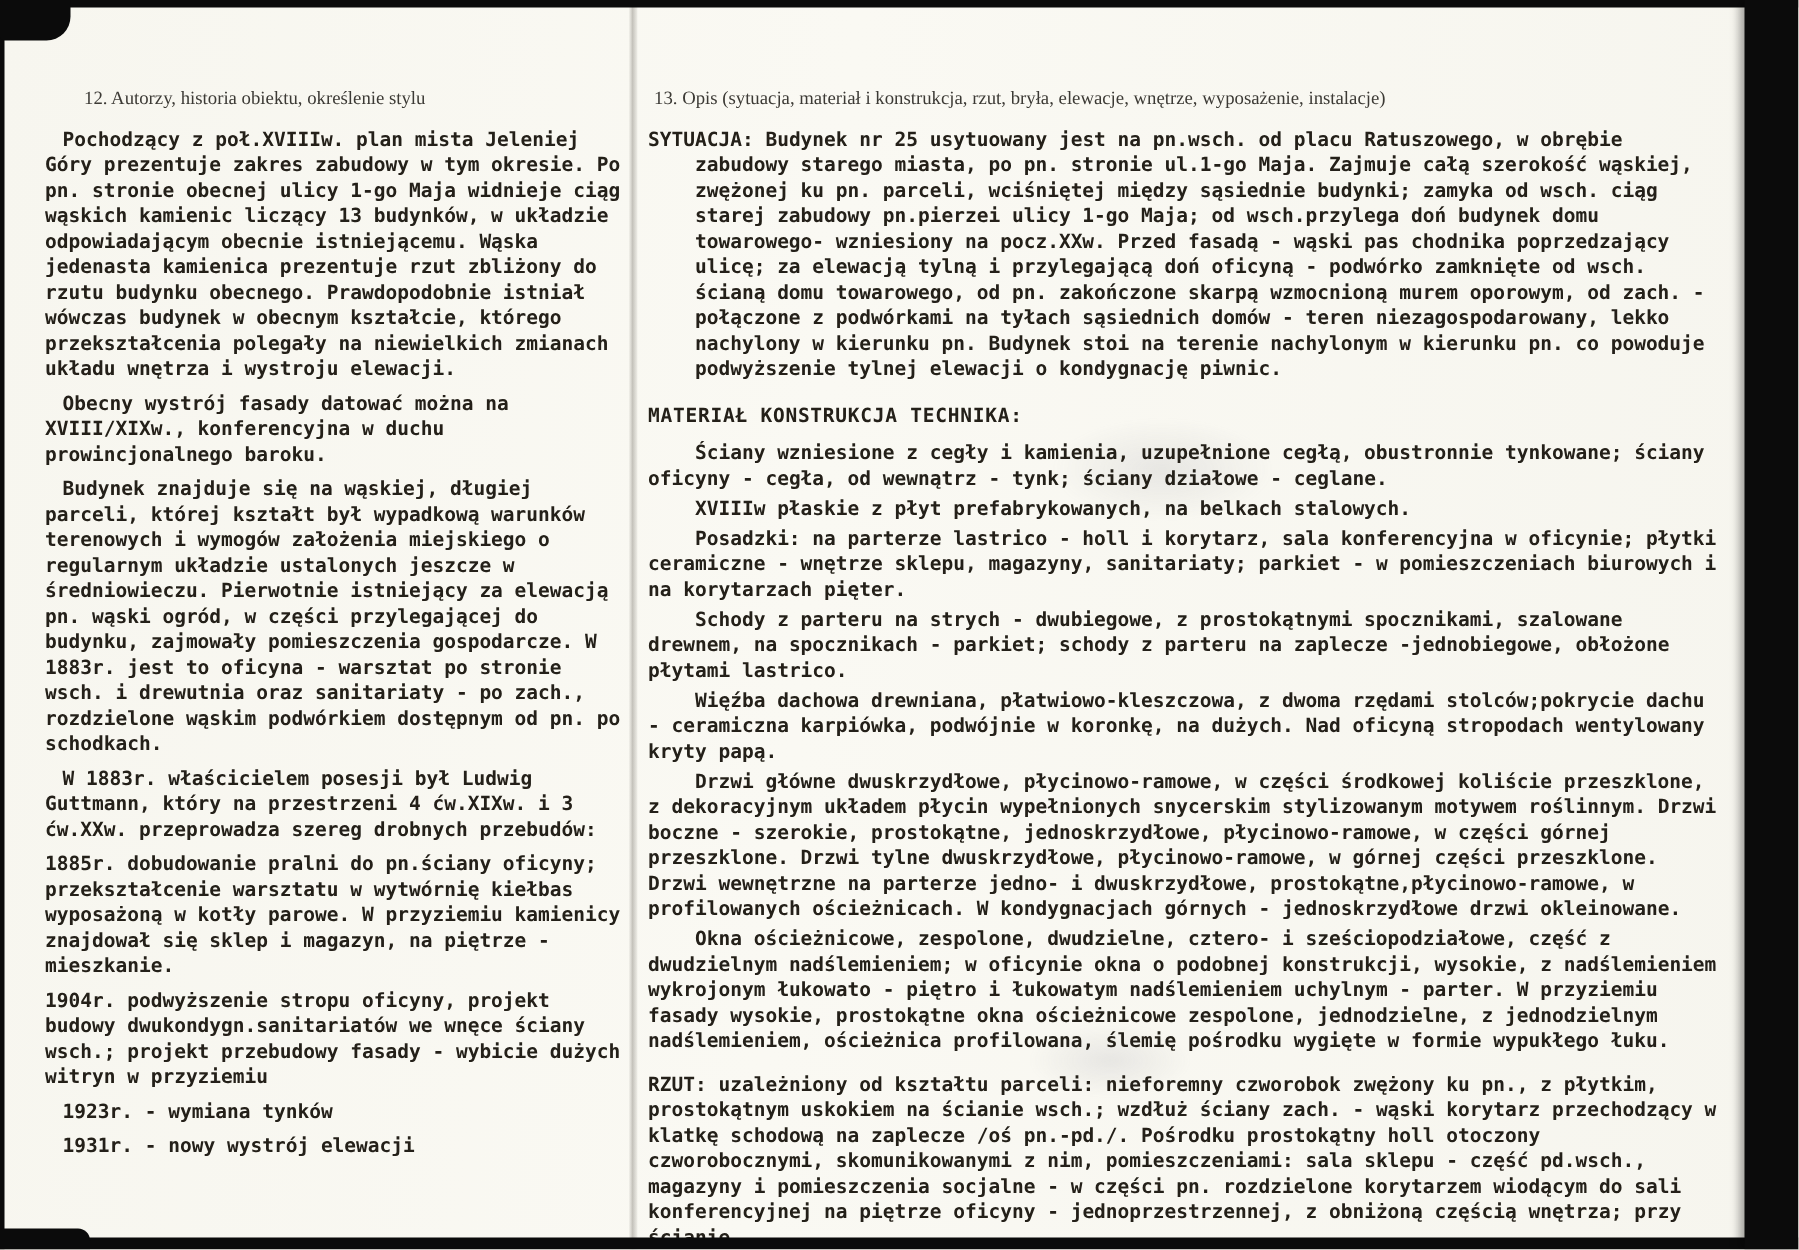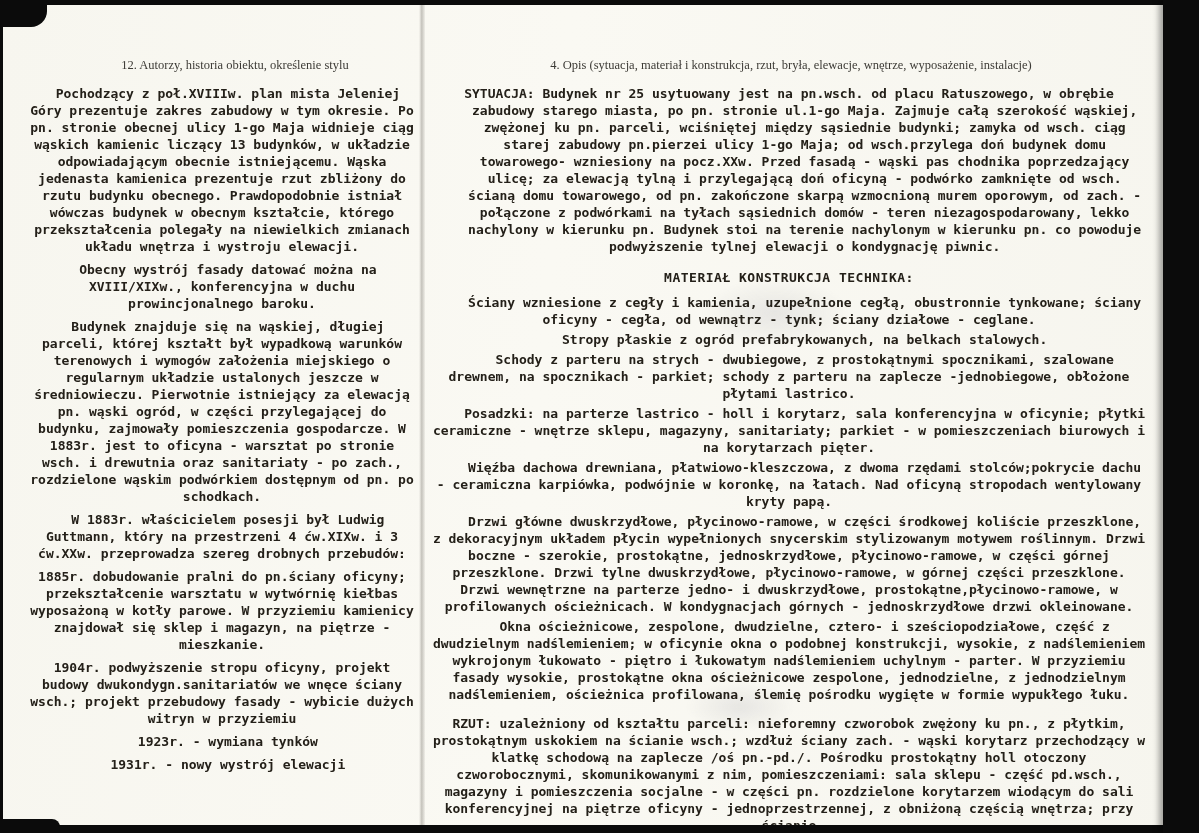--- a/index.html
+++ b/index.html
@@ -1,15 +1,15 @@
 <!DOCTYPE html>
 <html><head>
 <meta charset="utf-8">
 <style>
-  * { margin:0; padding:0; box-sizing:border-box;text-align:center; }
+  * { margin:0; padding:0; box-sizing:border-box; }
   html,body { width:1199px; height:833px; overflow:hidden; }
   body { background:#d8d6cf; font-family:"DejaVu Sans Mono","Liberation Mono",monospace; }
 
   .scan {
     position:relative; width:1199px; height:833px;
     background:linear-gradient(95deg,#f7f6ef 0%, #faf9f3 45%, #f6f5ee 100%);
     overflow:hidden;
   }
 
   
@@ -82,30 +82,30 @@
     <p class="ind1">Obecny wystrój fasady datować można na XVIII/XIXw., konferencyjna w duchu prowincjonalnego baroku.</p>
     <p class="ind1">Budynek znajduje się na wąskiej, długiej parceli, której kształt był wypadkową warunków terenowych i wymogów założenia miejskiego o regularnym układzie ustalonych jeszcze w średniowieczu. Pierwotnie istniejący za elewacją pn. wąski ogród, w części przylegającej do budynku, zajmowały pomieszczenia gospodarcze. W 1883r. jest to oficyna - warsztat po stronie wsch. i drewutnia oraz sanitariaty - po zach., rozdzielone wąskim podwórkiem dostępnym od pn. po schodkach.</p>
     <p class="ind1">W 1883r. właścicielem posesji był Ludwig Guttmann, który na przestrzeni 4 ćw.XIXw. i 3 ćw.XXw. przeprowadza szereg drobnych przebudów:</p>
     <p>1885r. dobudowanie pralni do pn.ściany oficyny; przekształcenie warsztatu w wytwórnię kiełbas wyposażoną w kotły parowe. W przyziemiu kamienicy znajdował się sklep i magazyn, na piętrze - mieszkanie.</p>
     <p>1904r. podwyższenie stropu oficyny, projekt budowy dwukondygn.sanitariatów we wnęce ściany wsch.; projekt przebudowy fasady - wybicie dużych witryn w przyziemiu</p>
     <p class="ind1">1923r. - wymiana tynków</p>
     <p class="ind1">1931r. - nowy wystrój elewacji</p>
   </div>
 
   <div class="col col-right">
-    <div class="form-label">4. Opis (sytuacja, materiał i konstrukcja, rzut, bryła, elewacje, wnętrze, wyposażenie, instalacje)</div>
+    <div class="form-label">13. Opis (sytuacja, materiał i konstrukcja, rzut, bryła, elewacje, wnętrze, wyposażenie, instalacje)</div>
 
     <p class="hang4 gap-after">SYTUACJA: Budynek nr 25 usytuowany jest na pn.wsch. od placu Ratuszowego, w obrębie zabudowy starego miasta, po pn. stronie ul.1-go Maja. Zajmuje całą szerokość wąskiej, zwężonej ku pn. parceli, wciśniętej między sąsiednie budynki; zamyka od wsch. ciąg starej zabudowy pn.pierzei ulicy 1-go Maja; od wsch.przylega doń budynek domu towarowego- wzniesiony na pocz.XXw. Przed fasadą - wąski pas chodnika poprzedzający ulicę; za elewacją tylną i przylegającą doń oficyną - podwórko zamknięte od wsch. ścianą domu towarowego, od pn. zakończone skarpą wzmocnioną murem oporowym, od zach. - połączone z podwórkami na tyłach sąsiednich domów - teren niezagospodarowany, lekko nachylony w kierunku pn. Budynek stoi na terenie nachylonym w kierunku pn. co powoduje podwyższenie tylnej elewacji o kondygnację piwnic.</p>
 
     <p class="heading-line">MATERIAŁ KONSTRUKCJA TECHNIKA:</p>
 
     <p class="ind4">Ściany wzniesione z cegły i kamienia, uzupełnione cegłą, obustronnie tynkowane; ściany oficyny - cegła, od wewnątrz - tynk; ściany działowe - ceglane.</p>
-    <p class="ind4">Stropy płaskie z ogród prefabrykowanych, na belkach stalowych.</p>
+    <p class="ind4">XVIIIw płaskie z płyt prefabrykowanych, na belkach stalowych.</p>
+    <p class="ind4">Posadzki: na parterze lastrico - holl i korytarz, sala konferencyjna w oficynie; płytki ceramiczne - wnętrze sklepu, magazyny, sanitariaty; parkiet - w pomieszczeniach biurowych i na korytarzach pięter.</p>
     <p class="ind4">Schody z parteru na strych - dwubiegowe, z prostokątnymi spocznikami, szalowane drewnem, na spocznikach - parkiet; schody z parteru na zaplecze -jednobiegowe, obłożone płytami lastrico.</p>
-    <p class="ind4">Posadzki: na parterze lastrico - holl i korytarz, sala konferencyjna w oficynie; płytki ceramiczne - wnętrze sklepu, magazyny, sanitariaty; parkiet - w pomieszczeniach biurowych i na korytarzach pięter.</p>
-    <p class="ind4">Więźba dachowa drewniana, płatwiowo-kleszczowa, z dwoma rzędami stolców;pokrycie dachu - ceramiczna karpiówka, podwójnie w koronkę, na łatach. Nad oficyną stropodach wentylowany kryty papą.</p>
+    <p class="ind4">Więźba dachowa drewniana, płatwiowo-kleszczowa, z dwoma rzędami stolców;pokrycie dachu - ceramiczna karpiówka, podwójnie w koronkę, na dużych. Nad oficyną stropodach wentylowany kryty papą.</p>
     <p class="ind4">Drzwi główne dwuskrzydłowe, płycinowo-ramowe, w części środkowej koliście przeszklone, z dekoracyjnym układem płycin wypełnionych snycerskim stylizowanym motywem roślinnym. Drzwi boczne - szerokie, prostokątne, jednoskrzydłowe, płycinowo-ramowe, w części górnej przeszklone. Drzwi tylne dwuskrzydłowe, płycinowo-ramowe, w górnej części przeszklone. Drzwi wewnętrzne na parterze jedno- i dwuskrzydłowe, prostokątne,płycinowo-ramowe, w profilowanych ościeżnicach. W kondygnacjach górnych - jednoskrzydłowe drzwi okleinowane.</p>
     <p class="ind4">Okna ościeżnicowe, zespolone, dwudzielne, cztero- i sześciopodziałowe, część z dwudzielnym nadślemieniem; w oficynie okna o podobnej konstrukcji, wysokie, z nadślemieniem wykrojonym łukowato - piętro i łukowatym nadślemieniem uchylnym - parter. W przyziemiu fasady wysokie, prostokątne okna ościeżnicowe zespolone, jednodzielne, z jednodzielnym nadślemieniem, ościeżnica profilowana, ślemię pośrodku wygięte w formie wypukłego łuku.</p>
 
     <p class="gap-before">RZUT: uzależniony od kształtu parceli: nieforemny czworobok zwężony ku pn., z płytkim, prostokątnym uskokiem na ścianie wsch.; wzdłuż ściany zach. - wąski korytarz przechodzący w klatkę schodową na zaplecze /oś pn.-pd./. Pośrodku prostokątny holl otoczony czworobocznymi, skomunikowanymi z nim, pomieszczeniami: sala sklepu - część pd.wsch., magazyny i pomieszczenia socjalne - w części pn. rozdzielone korytarzem wiodącym do sali konferencyjnej na piętrze oficyny - jednoprzestrzennej, z obniżoną częścią wnętrza; przy ścianie</p>
   </div>
 
 </div>
 
 </body></html>

